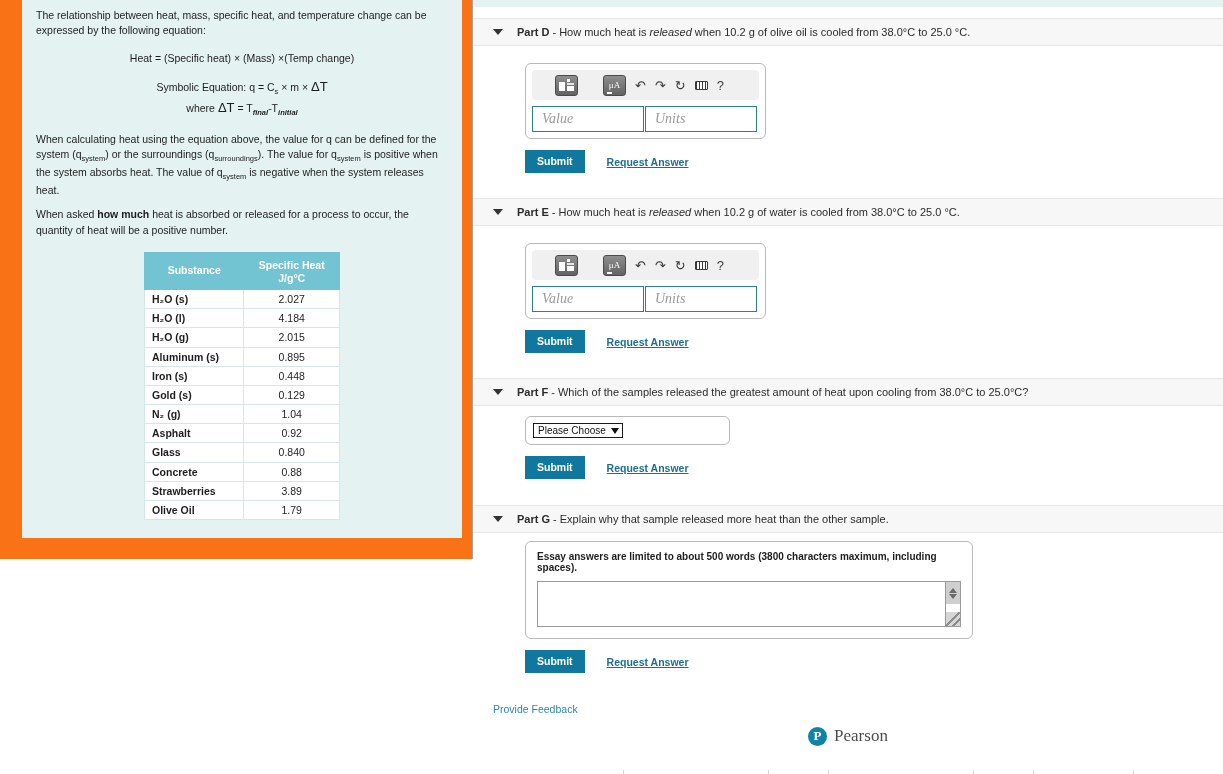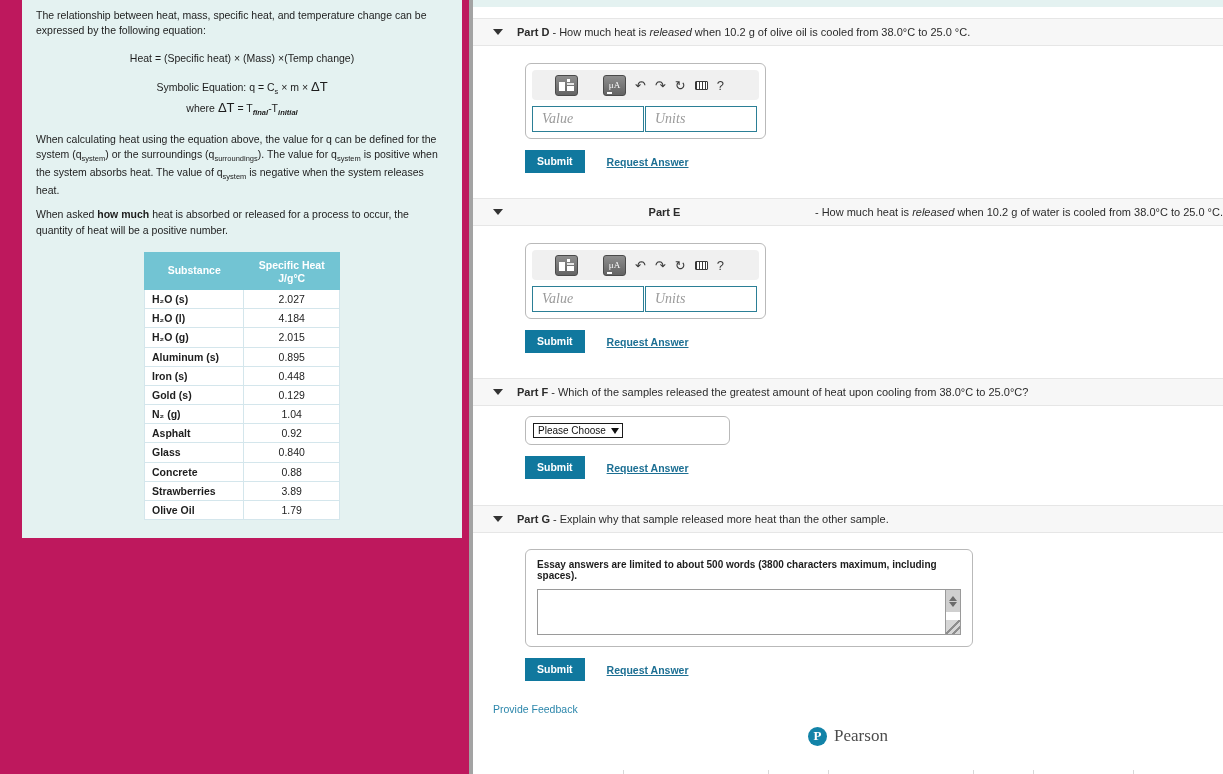--- a/index.html
+++ b/index.html
@@ -12,25 +12,25 @@
     color: #222;
     overflow: hidden;
     position: relative;
   }
 
   
   #page { display: flex; width: 1223px; height: 774px; }
 
   
   #left-col {
-    width: 473px; height: 774px;
+    width: 473px; height: 559px;
     position: relative;
     flex: 0 0 473px;
-    border-right: 4px solid #a3a3a3;
-    background: #be185d;
+    border-right: 1px solid #a3a3a3;
+    background: #f97316;
   }
   #intro-panel {
     position: absolute;
     left: 22px; top: 0; width: 440px;
     background: #e4f2f1;
     padding: 8px 14px 18px 14px;
   }
   .p-text {
     font-size: 10.5px; line-height: 1.45; color: #1d1d1d;
     margin: 0 0 9px 0;
@@ -211,21 +211,21 @@
     width: 0; height: 0;
     border-left: 4.5px solid transparent;
     border-right: 4.5px solid transparent;
     border-top: 6px solid #111;
   }
 
   
   .essay-wrap {
     border: 1px solid #b9b9b9; border-radius: 6px;
     width: 448px; padding: 9px 11px 11px 11px;
-    margin-top: 16px; background: #fff;
+    margin-top: 8px; background: #fff;
   }
   .essay-note { font-size: 10px; font-weight: bold; color: #1d1d1d; }
   .essay-count {
     font-size: 10px; color: #444; text-align: right; margin-top: 5px;
   }
   .essay-area {
     margin-top: 8px;
     border: 1px solid #9a9a9a;
     height: 46px;
     background: #ffffff;
@@ -423,21 +423,21 @@
           <div class="ans-field">Value</div>
           <div class="ans-field">Units</div>
         </div>
       </div>
       <div class="submit-row">
         <button class="submit-btn">Submit</button>
         <a class="req-link">Request Answer</a>
       </div>
     </div>
 
-    <div class="part-header" style="margin-top:25px;justify-content:space-between;">
+    <div class="part-header" style="margin-top:25px;">
       <span class="caret"></span>
       <span class="part-label">Part E</span>
       <span class="part-q"><span> - How much heat is </span><i>released</i><span> when 10.2 g of water is cooled from 38.0°C to 25.0 °C.</span></span>
     </div>
     <div class="part-body">
       <div class="answer-box">
         <div class="ans-toolbar">
           <span class="tb-btn">
               <span class="tmpl-glyph">
                 <i class="a"></i>

